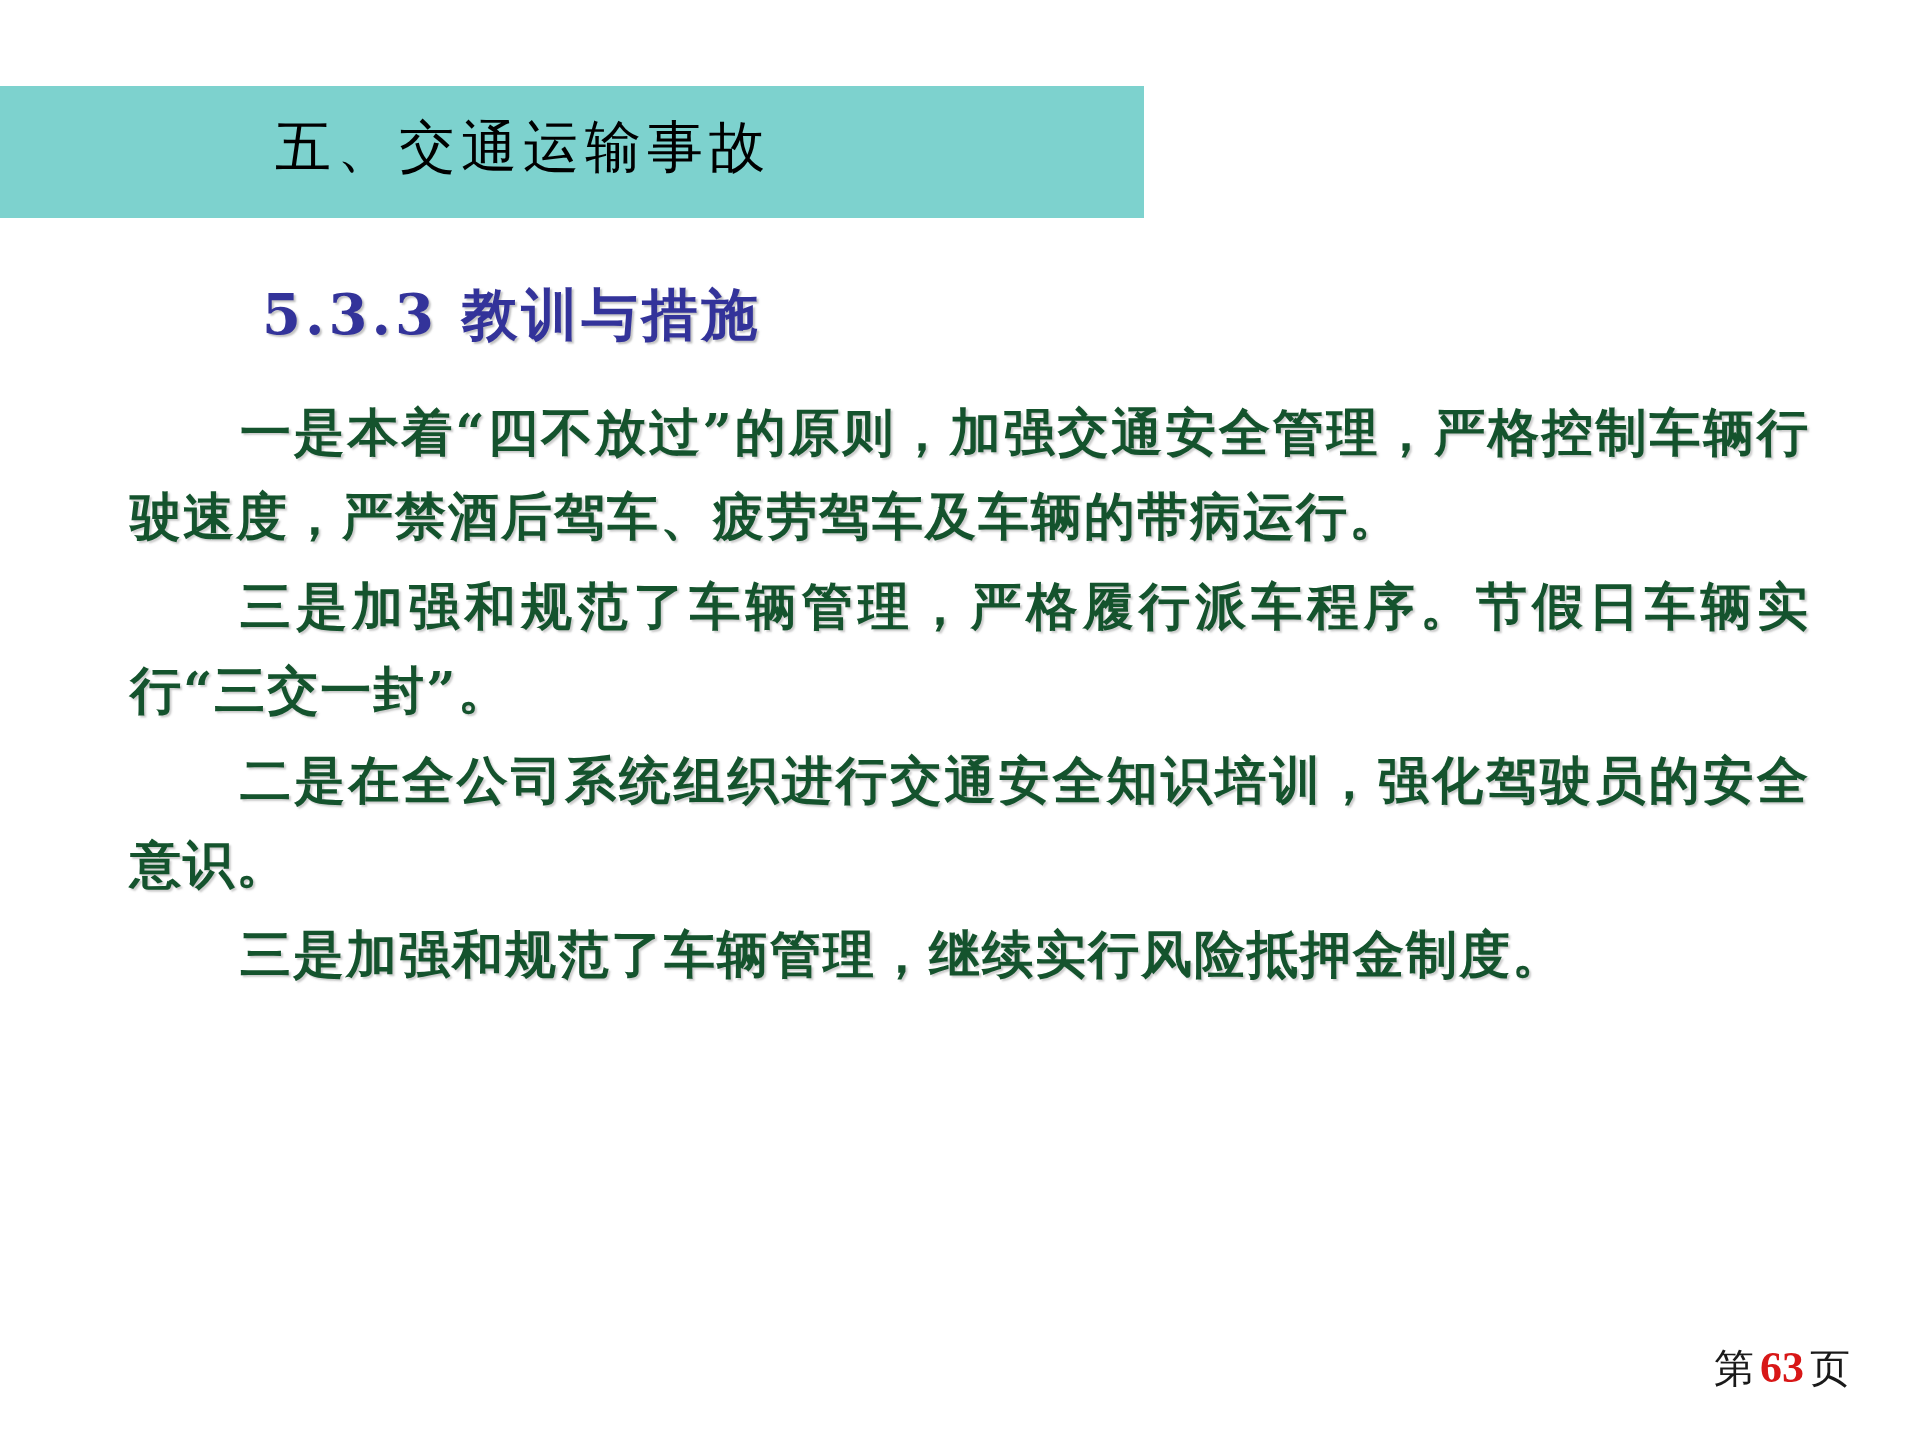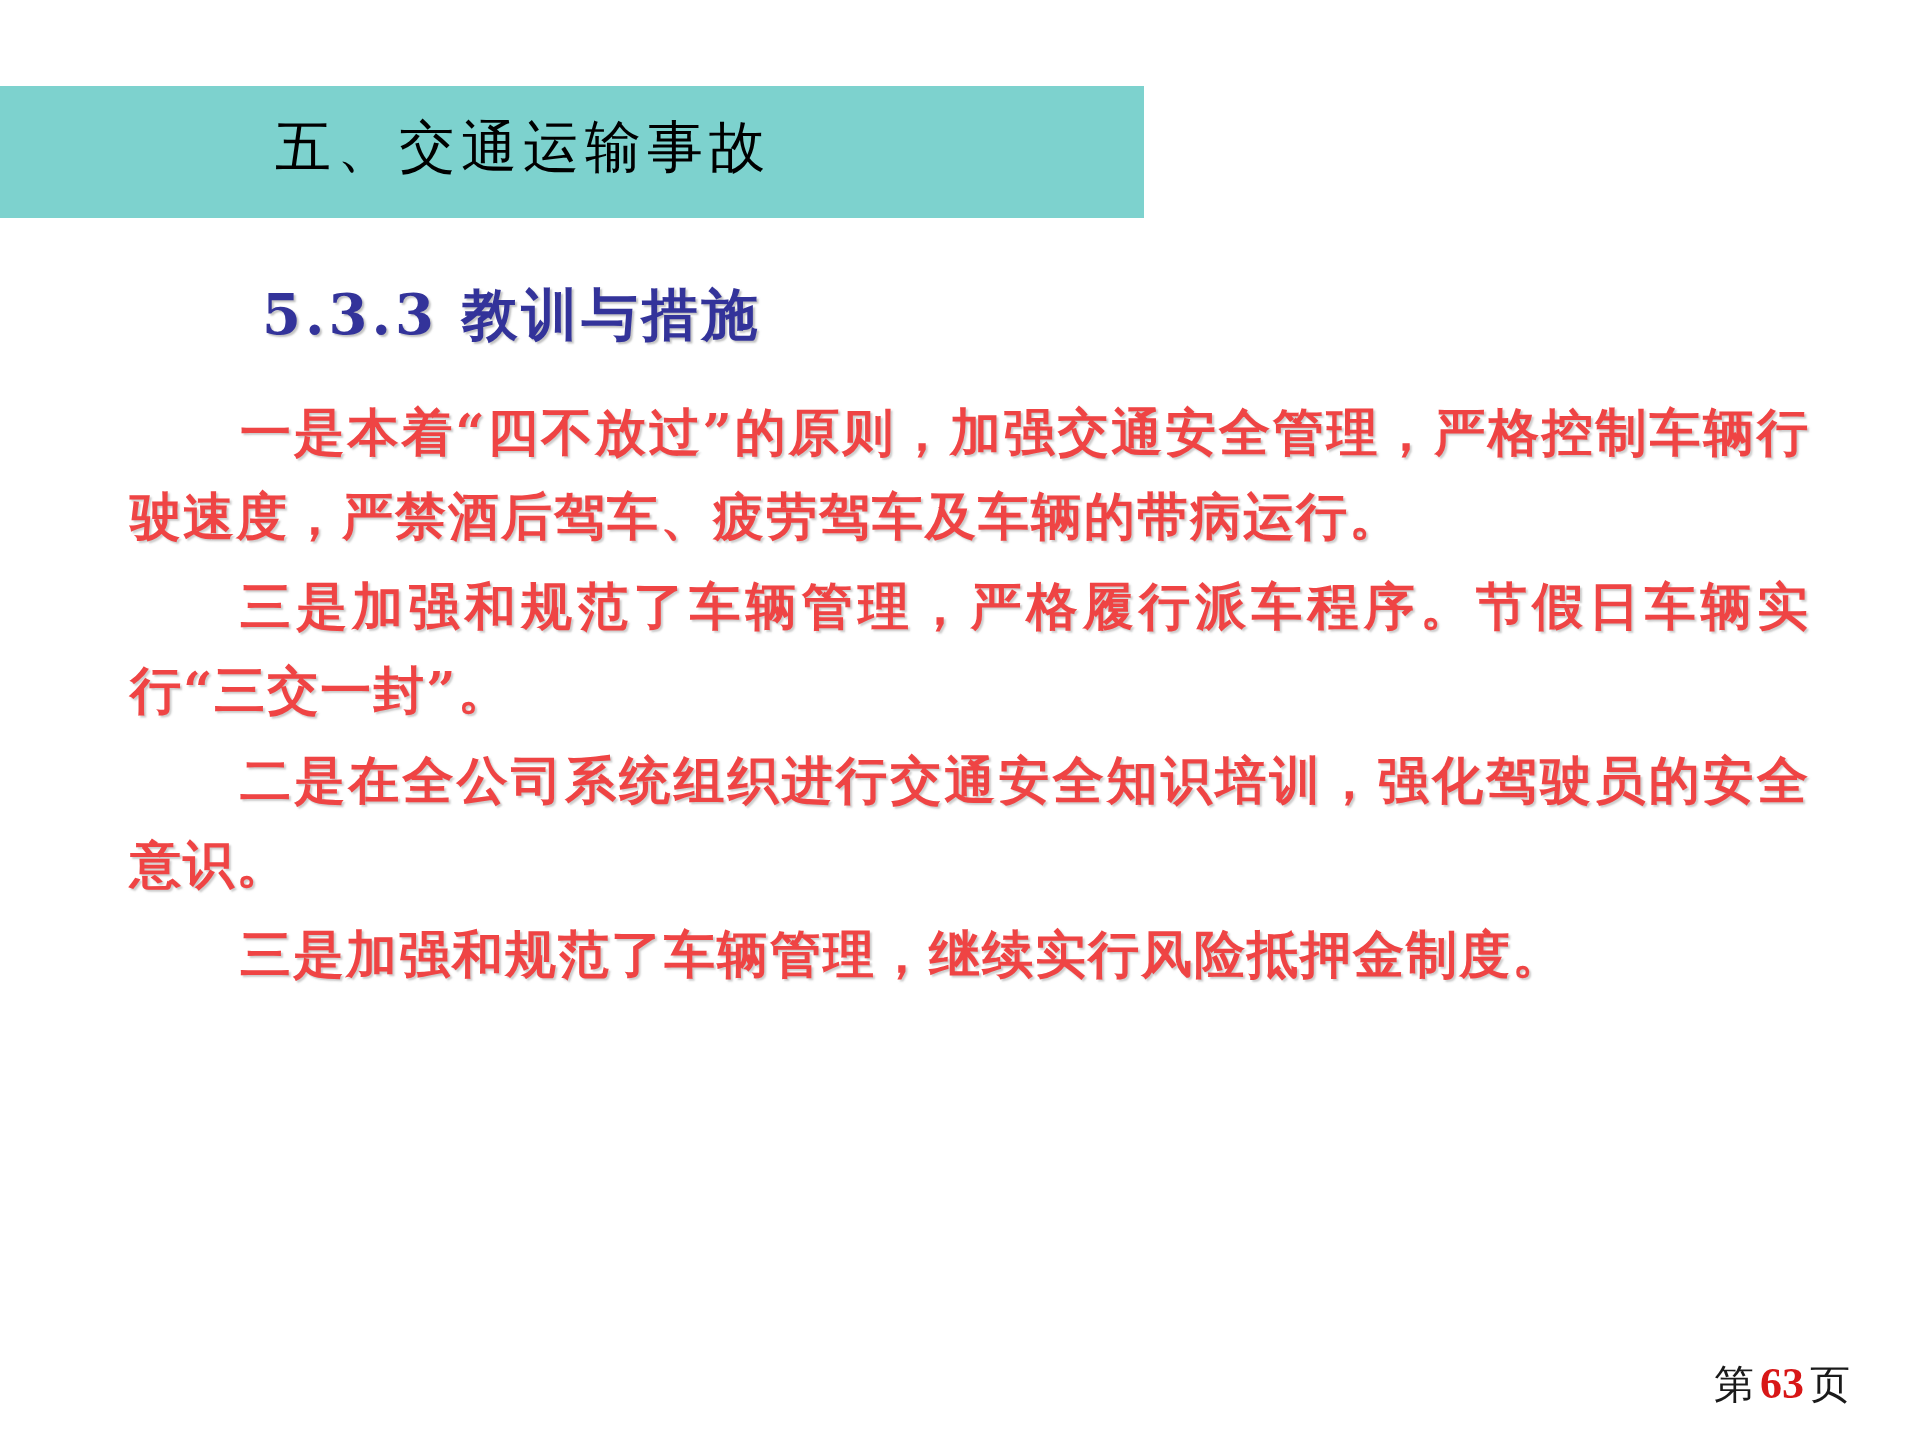--- a/index.html
+++ b/index.html
@@ -54,33 +54,33 @@
   .body-block {
     position: absolute;
     left: 130px;
     top: 390px;
     width: 1680px;
   }
   .para {
     font-family: "DejaVu Serif", serif;
     font-size: 51px;
     font-weight: bold;
-    color: #ef4444;
+    color: #14532d;
     line-height: 84px;
     letter-spacing: 2px;
     text-indent: 110px;
     text-align: justify;
     text-justify: inter-character;
     margin: 0 0 6px 0;
     text-shadow: 2px 2px 2px rgba(170,170,170,0.6);
   }
   .page-number {
     position: absolute;
     right: 70px;
-    bottom: 28px;
+    bottom: 44px;
     font-family: "Liberation Serif", serif;
     font-size: 40px;
     color: #1a1a1a;
     white-space: nowrap;
   }
   .page-number .num {
     color: #d81717;
     font-weight: bold;
     font-size: 44px;
     padding: 0 6px;

